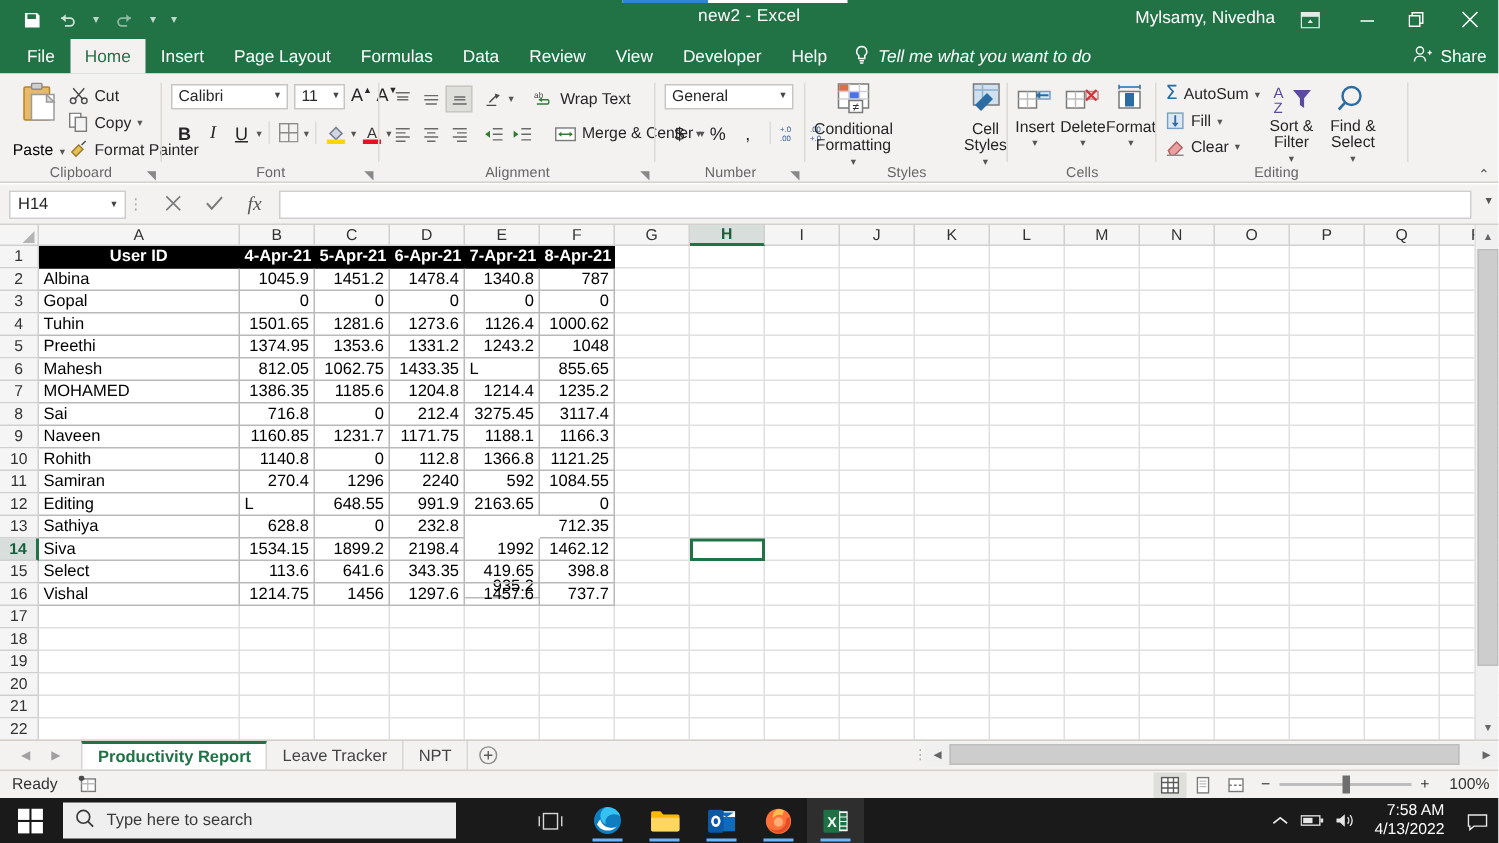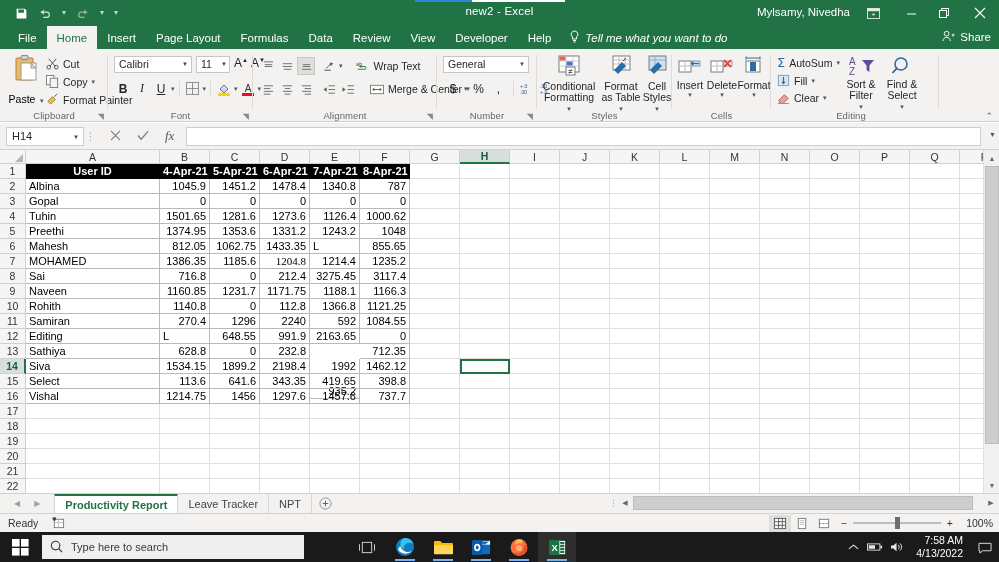--- a/index.html
+++ b/index.html
@@ -548,32 +548,20 @@
           <svg width="28" height="26" viewBox="0 0 28 26">
             <rect x="4" y="1" width="20" height="16" fill="#fff" stroke="#7a7a7a"></rect>
             <path stroke="#cfcfcf" d="M4 6h20M4 11h20M11 1v16M18 1v16"></path>
             <rect x="4.5" y="1.5" width="6" height="4" fill="#e06c4a"></rect>
             <rect x="11.5" y="6.5" width="6" height="4" fill="#4a72e0"></rect>
             <rect x="11" y="12" width="9" height="8" fill="#fff" stroke="#7a7a7a"></rect>
             <text x="15.5" y="19" font-size="8" text-anchor="middle" fill="#333" font-family="Liberation Sans">≠</text>
           </svg>
         </span>
         <span>Conditional Formatting</span>
-        <span class="caret">▾</span>
-      </div>
-      <div class="bigbtn" style="position:absolute;left:62px;top:6px;width:44px;line-height:11px;text-align:center;">
-        <span class="ico">
-          <svg width="28" height="26" viewBox="0 0 28 26">
-            <rect x="6" y="1" width="17" height="14" fill="#fff" stroke="#7a7a7a"></rect>
-            <path stroke="#bdbdbd" d="M6 5h17M6 9h17M12 1v14M18 1v14"></path>
-            <path fill="#2b6ca3" d="M7 15l8-8 4 4-8 8z"></path>
-            <path stroke="#333" d="M16 6l3-3"></path>
-          </svg>
-        </span>
-        <span>Format as Table</span>
         <span class="caret">▾</span>
       </div>
       <div class="bigbtn" style="position:absolute;left:106px;top:6px;width:28px;line-height:11px;text-align:center;">
         <span class="ico">
           <svg width="28" height="26" viewBox="0 0 28 26">
             <rect x="6" y="1" width="17" height="14" fill="#cfe0f0" stroke="#7a7a7a"></rect>
             <path stroke="#8fb0cf" d="M6 5h17M12 1v14"></path>
             <path fill="#2b6ca3" d="M7 15l8-8 4 4-8 8z"></path>
           </svg>
         </span>
@@ -868,21 +856,21 @@
           <div class="cell" style="width: 50px;"></div>
           <div class="cell" style="width: 50px;"></div>
           <div class="cell" style="width: 50px;"></div>
           <div class="cell" style="width: 50px;"></div>
           <div class="cell" style="width: 50px;"></div>
         </div>
         <div class="crow">
           <div class="cell boxed" style="width: 134px;">MOHAMED</div>
           <div class="cell boxed num" style="width: 50px;">1386.35</div>
           <div class="cell boxed num" style="width: 50px;">1185.6</div>
-          <div class="cell boxed num" style="width: 50px; font-family: Liberation Serif, serif;">1204.8</div>
+          <div class="cell boxed num" style="width: 50px;">1204.8</div>
           <div class="cell boxed num" style="width: 50px;">1214.4</div>
           <div class="cell boxed num" style="width: 50px;">1235.2</div>
           <div class="cell" style="width: 50px;"></div>
           <div class="cell" style="width: 50px;"></div>
           <div class="cell" style="width: 50px;"></div>
           <div class="cell" style="width: 50px;"></div>
           <div class="cell" style="width: 50px;"></div>
           <div class="cell" style="width: 50px;"></div>
           <div class="cell" style="width: 50px;"></div>
           <div class="cell" style="width: 50px;"></div>

